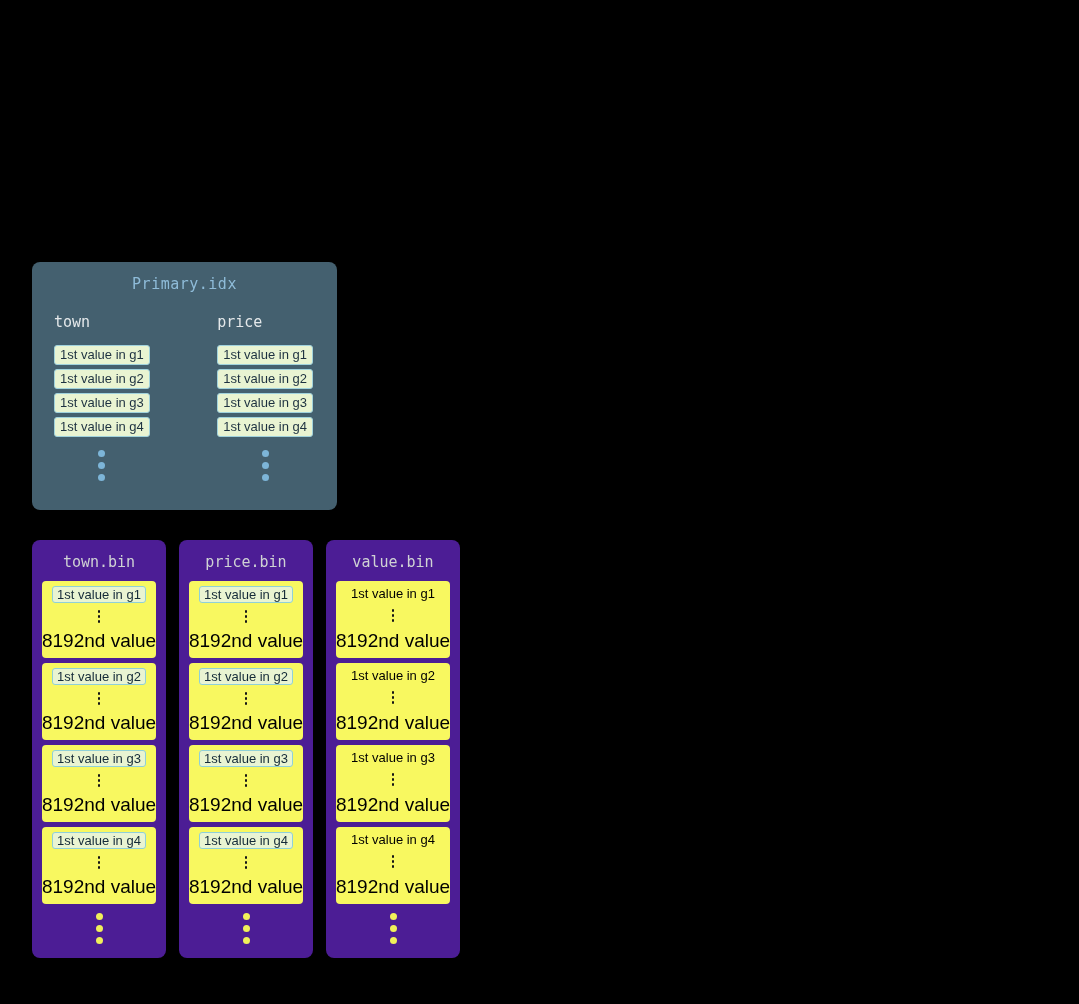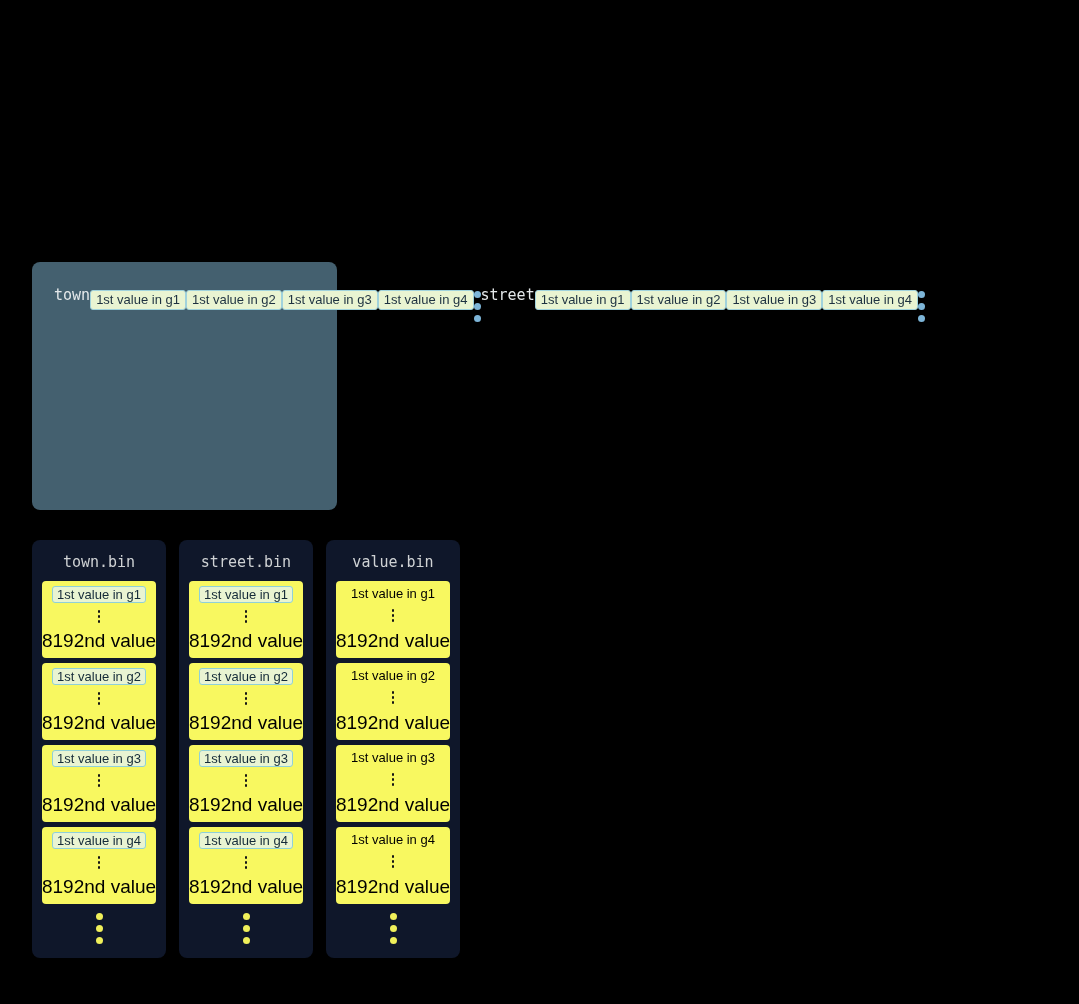--- a/index.html
+++ b/index.html
@@ -36,22 +36,21 @@
     color: #8fbcd9;
   }
   .primary-cols {
     display: flex;
     justify-content: space-between;
     padding: 0 24px 0 22px;
     margin-top: 20px;
   }
   .pcol {
     display: flex;
-    flex-direction: row;
-    align-items: center;
+    flex-direction: column;
   }
   .pcol-header {
     font-family: "DejaVu Sans Mono", monospace;
     font-size: 15px;
     color: #e4e8ea;
     margin-bottom: 14px;
   }
   .chip {
     background: #e9f4d2;
     border: 1.5px solid #a0d2dc;
@@ -81,21 +80,21 @@
   
   .bins {
     position: absolute;
     left: 32px;
     top: 540px;
     display: flex;
     gap: 13px;
   }
   .bin-panel {
     width: 134px;
-    background: #0f172a;
+    background: #4c1d95;
     border-radius: 8px;
     padding: 0 10px 14px;
     box-sizing: border-box;
   }
   .bin-title {
     text-align: center;
     font-family: "DejaVu Sans Mono", monospace;
     font-size: 15px;
     color: #cfd2d4;
     margin: 13px 0 10px;
@@ -141,37 +140,38 @@
     border-radius: 50%;
     background: #141414;
   }
 </style>
 </head>
 <body>
 
 <div class="canvas">
 
   <div class="primary-panel">
+    <div class="primary-title">Primary.idx</div>
     <div class="primary-cols">
 
       <div class="pcol">
         <div class="pcol-header">town</div>
         <div class="chip">1st value in g1</div>
         <div class="chip">1st value in g2</div>
         <div class="chip">1st value in g3</div>
         <div class="chip">1st value in g4</div>
         <div class="dots">
           <div class="dot blue"></div>
           <div class="dot blue"></div>
           <div class="dot blue"></div>
         </div>
       </div>
 
       <div class="pcol">
-        <div class="pcol-header">street</div>
+        <div class="pcol-header">price</div>
         <div class="chip">1st value in g1</div>
         <div class="chip">1st value in g2</div>
         <div class="chip">1st value in g3</div>
         <div class="chip">1st value in g4</div>
         <div class="dots">
           <div class="dot blue"></div>
           <div class="dot blue"></div>
           <div class="dot blue"></div>
         </div>
       </div>
@@ -222,21 +222,21 @@
       </div>
 
       <div class="dots">
         <div class="dot yellow"></div>
         <div class="dot yellow"></div>
         <div class="dot yellow"></div>
       </div>
     </div>
 
     <div class="bin-panel">
-      <div class="bin-title">street.bin</div>
+      <div class="bin-title">price.bin</div>
 
       <div class="granule">
         <div class="g-first hl">1st value in g1</div>
         <div class="vdots">
             <div class="vdot"></div>
             <div class="vdot"></div>
             <div class="vdot"></div>
           </div>
         <div class="g-last">8192nd value</div>
       </div>

